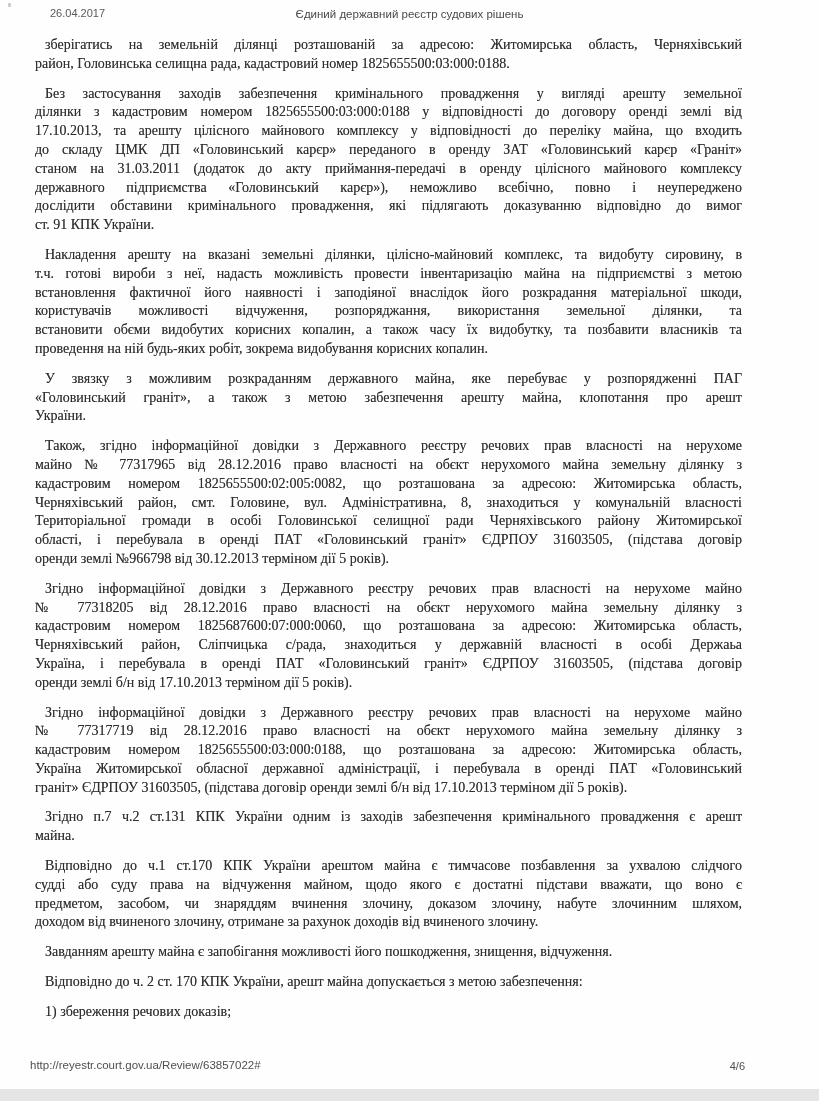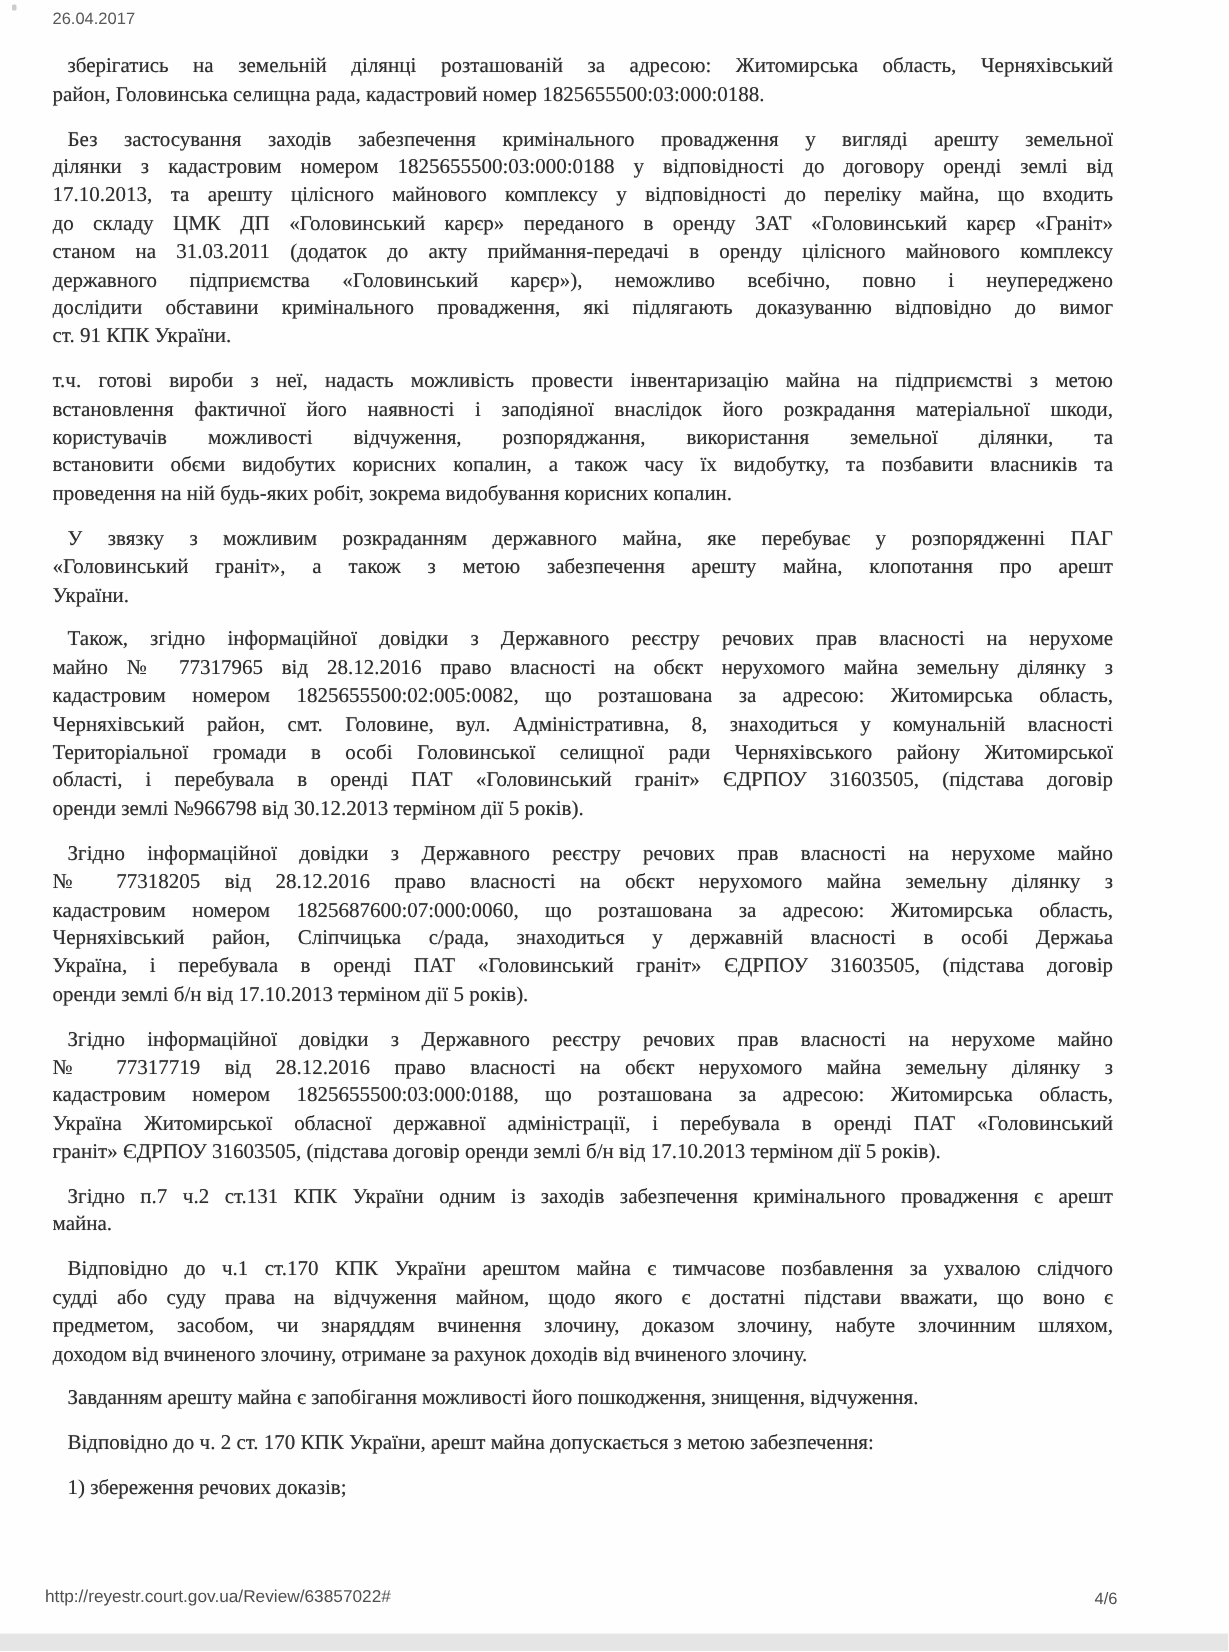--- a/index.html
+++ b/index.html
@@ -4,21 +4,21 @@
 <style>
   html,body{margin:0;padding:0;}
   .page{
     position:relative;
     width:819px;height:1101px;
     background:#fefefe;
     overflow:hidden;
     font-family:"Liberation Serif","DejaVu Serif",serif;
   }
   .hdr-date{
-    position:absolute;left:35px;top:7px;
+    position:absolute;left:50px;top:7px;
     font-family:"Liberation Sans","DejaVu Sans",sans-serif;
     font-size:11px;color:#585858;
   }
   .hdr-title{
     position:absolute;left:0;top:8px;width:100%;
     text-align:center;
     font-family:"Liberation Sans","DejaVu Sans",sans-serif;
     font-size:11.5px;color:#4a4a4a;
   }
   .doc-body{
@@ -54,37 +54,39 @@
     position:absolute;left:0;top:1089px;width:100%;height:12px;
     background:#e5e5e5;
   }
 </style>
 </head>
 <body>
 
 <div class="page">
   <span class="speck"></span>
   <div class="hdr-date">26.04.2017</div>
+  <div class="hdr-title">Єдиний державний реєстр судових рішень</div>
 
   <div class="doc-body">
       <div class="para">
         <div class="line first">зберігатись на земельній ділянці розташованій за адресою: Житомирська область, Черняхівський</div>
         <div class="line last">район, Головинська селищна рада, кадастровий номер 1825655500:03:000:0188.</div>
       </div>
       <div class="para">
         <div class="line first">Без застосування заходів забезпечення кримінального провадження у вигляді арешту земельної</div>
         <div class="line">ділянки з кадастровим номером 1825655500:03:000:0188 у відповідності до договору оренді землі від</div>
         <div class="line">17.10.2013, та арешту цілісного майнового комплексу у відповідності до переліку майна, що входить</div>
         <div class="line">до складу ЦМК ДП «Головинський карєр» переданого в оренду ЗАТ «Головинський карєр «Граніт»</div>
         <div class="line">станом на 31.03.2011 (додаток до акту приймання-передачі в оренду цілісного майнового комплексу</div>
         <div class="line">державного підприємства «Головинський карєр»), неможливо всебічно, повно і неупереджено</div>
         <div class="line">дослідити обставини кримінального провадження, які підлягають доказуванню відповідно до вимог</div>
         <div class="line last">ст. 91 КПК України.</div>
       </div>
       <div class="para">
+        <div class="line first">Накладення арешту на вказані земельні ділянки, цілісно-майновий комплекс, та видобуту сировину, в</div>
         <div class="line">т.ч. готові вироби з неї, надасть можливість провести інвентаризацію майна на підприємстві з метою</div>
         <div class="line">встановлення фактичної його наявності і заподіяної внаслідок його розкрадання матеріальної шкоди,</div>
         <div class="line">користувачів можливості відчуження, розпоряджання, використання земельної ділянки, та</div>
         <div class="line">встановити обєми видобутих корисних копалин, а також часу їх видобутку, та позбавити власників та</div>
         <div class="line last">проведення на ній будь-яких робіт, зокрема видобування корисних копалин.</div>
       </div>
       <div class="para">
         <div class="line first">У звязку з можливим розкраданням державного майна, яке перебуває у розпорядженні ПАГ</div>
         <div class="line">«Головинський граніт», а також з метою забезпечення арешту майна, клопотання про арешт</div>
         <div class="line last">України.</div>

